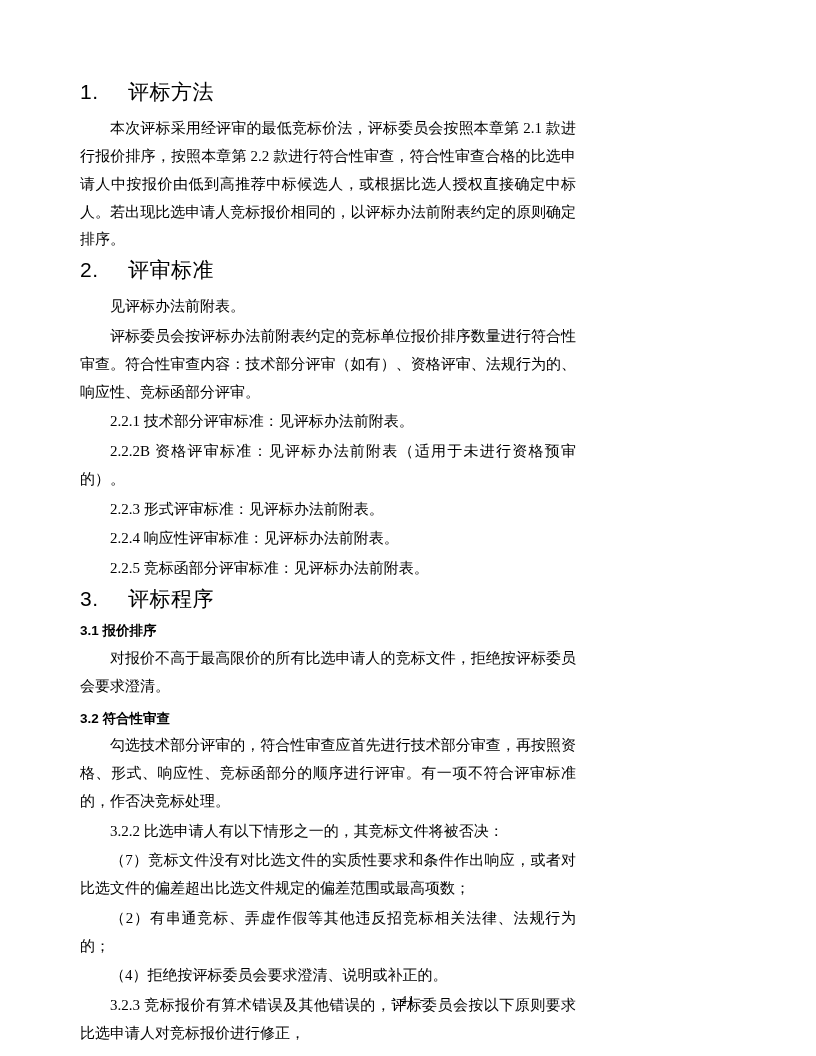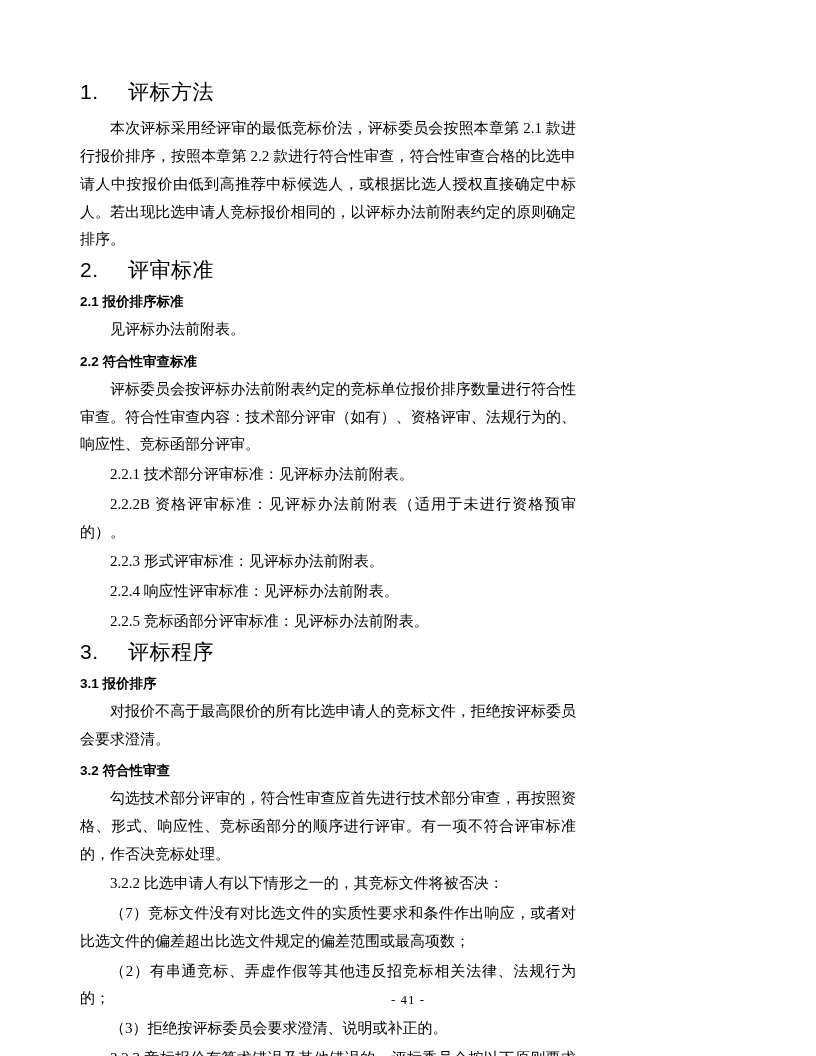--- a/index.html
+++ b/index.html
@@ -71,41 +71,39 @@
 
   <h1 class="h1">
     <span class="num">1.</span><span>评标方法</span>
   </h1>
   <p class="body">本次评标采用经评审的最低竞标价法，评标委员会按照本章第 2.1 款进行报价排序，按照本章第 2.2 款进行符合性审查，符合性审查合格的比选申请人中按报价由低到高推荐中标候选人，或根据比选人授权直接确定中标人。若出现比选申请人竞标报价相同的，以评标办法前附表约定的原则确定排序。</p>
 
   <h1 class="h1">
     <span class="num">2.</span><span>评审标准</span>
   </h1>
 
-  <div class="h2">2.1 报价排序标准</div>
   <p class="body">见评标办法前附表。</p>
 
-  <div class="h2">2.2 符合性审查标准</div>
   <p class="body">评标委员会按评标办法前附表约定的竞标单位报价排序数量进行符合性审查。符合性审查内容：技术部分评审（如有）、资格评审、法规行为的、响应性、竞标函部分评审。</p>
   <p class="body">2.2.1  技术部分评审标准：见评标办法前附表。</p>
   <p class="body">2.2.2B  资格评审标准：见评标办法前附表（适用于未进行资格预审的）。</p>
   <p class="body">2.2.3  形式评审标准：见评标办法前附表。</p>
   <p class="body">2.2.4  响应性评审标准：见评标办法前附表。</p>
   <p class="body">2.2.5  竞标函部分评审标准：见评标办法前附表。</p>
 
   <h1 class="h1">
     <span class="num">3.</span><span>评标程序</span>
   </h1>
 
   <div class="h2">3.1 报价排序</div>
   <p class="body">对报价不高于最高限价的所有比选申请人的竞标文件，拒绝按评标委员会要求澄清。</p>
 
   <div class="h2">3.2 符合性审查</div>
   <p class="body">勾选技术部分评审的，符合性审查应首先进行技术部分审查，再按照资格、形式、响应性、竞标函部分的顺序进行评审。有一项不符合评审标准的，作否决竞标处理。</p>
   <p class="body">3.2.2  比选申请人有以下情形之一的，其竞标文件将被否决：</p>
   <p class="body">（7）竞标文件没有对比选文件的实质性要求和条件作出响应，或者对比选文件的偏差超出比选文件规定的偏差范围或最高项数；</p>
   <p class="body">（2）有串通竞标、弄虚作假等其他违反招竞标相关法律、法规行为的；</p>
-  <p class="body">（3）拒绝按评标委员会要求澄清、说明或补正的。</p>
+  <p class="body">（4）拒绝按评标委员会要求澄清、说明或补正的。</p>
   <p class="body tight">3.2.3  竞标报价有算术错误及其他错误的，评标委员会按以下原则要求比选申请人对竞标报价进行修正，</p>
 
 </div>
 
 <div class="footer">- 41 -</div>
 
 </body></html>

